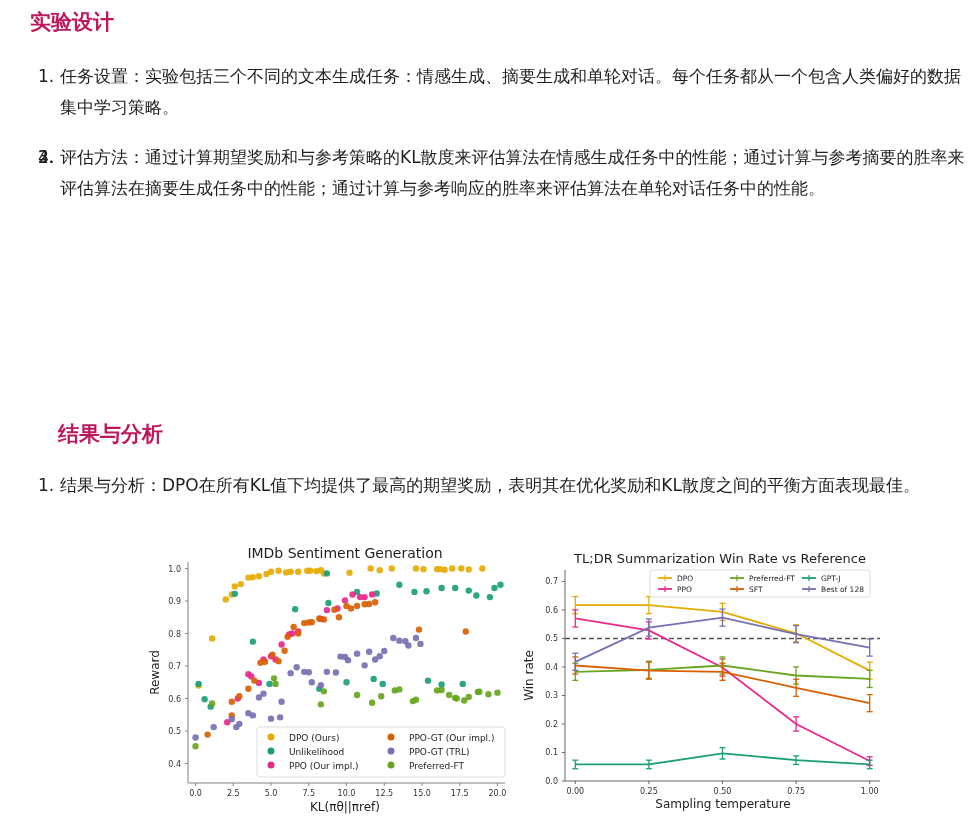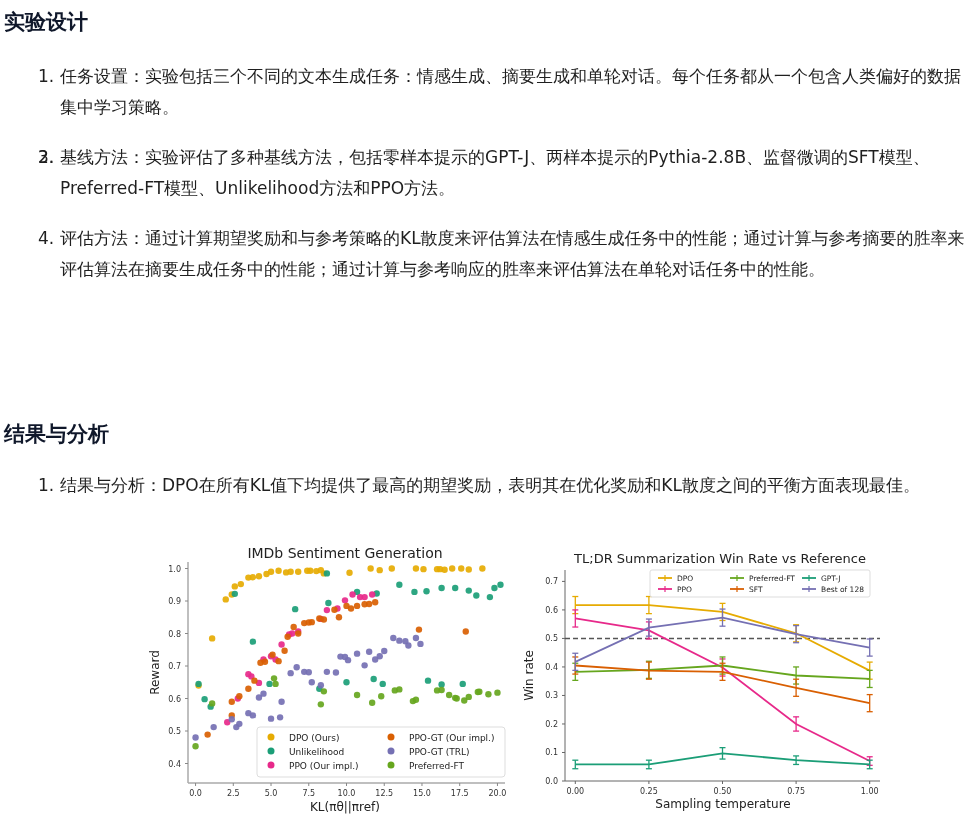--- a/index.html
+++ b/index.html
@@ -2,22 +2,22 @@
 <html><head>
 <meta charset="utf-8">
 <style>
   html, body { margin: 0; padding: 0; background: #ffffff; }
   body {
     width: 977px; height: 820px; overflow: hidden; position: relative;
     font-family: "DejaVu Sans", "Liberation Sans", sans-serif;
     color: #1f1f1f;
   }
   h2 {
-    position: absolute; left: 4px; margin: 0;
-    font-size: 21px; font-weight: bold; color: #0f172a;
+    position: absolute; left: 30px; margin: 0;
+    font-size: 21px; font-weight: bold; color: #be185d;
     font-family: Liberation Serif, serif;
   }
   ol { position: absolute; left: 38px; width: 930px; margin: 0; padding: 0; list-style: none; }
   ol li { position: relative; padding-left: 22px; font-size: 17px; line-height: 31px; margin-bottom: 19px; }
   ol li .num { position: absolute; left: 0; top: 0; }
   .figs { position: absolute; left: 145px; top: 540px; }
   svg text { font-family: "DejaVu Sans", sans-serif; }
 </style>
 </head>
 <body>
@@ -26,29 +26,28 @@
 <ol style="top:61px;">
   <li>
     <span class="num">1.</span>
     <span>任务设置：实验包括三个不同的文本生成任务：情感生成、摘要生成和单轮对话。每个任务都从一个包含人类偏好的数据集中学习策略。</span>
   </li>
   <li>
     <span class="num">2.</span>
   </li>
   <li>
     <span class="num">3.</span>
-    <span>基线方法：实验评估了多种基线方法，包括零样本提示的GPT-J、两样本提示的Pythia-2.8B、监督微调的SFT模型、Preferred-FT模型、Unlikelihood方法和PPO方法。</span>
   </li>
   <li>
     <span class="num">4.</span>
     <span>评估方法：通过计算期望奖励和与参考策略的KL散度来评估算法在情感生成任务中的性能；通过计算与参考摘要的胜率来评估算法在摘要生成任务中的性能；通过计算与参考响应的胜率来评估算法在单轮对话任务中的性能。</span>
   </li>
 </ol>
 
-<h2 style="top:420px;">结果与分析</h2>
+<h2 style="top:420px;margin-left:28px;">结果与分析</h2>
 <ol style="top:470px;">
   <li>
     <span class="num">1.</span>
     <span>结果与分析：DPO在所有KL值下均提供了最高的期望奖励，表明其在优化奖励和KL散度之间的平衡方面表现最佳。</span>
   </li>
 </ol>
 
 <div class="figs">
   <svg id="chart1" width="365" height="275" style="position:absolute;left:0;top:0;">
       <text x="200" y="18" text-anchor="middle" font-size="14" fill="#222">IMDb Sentiment Generation</text>

